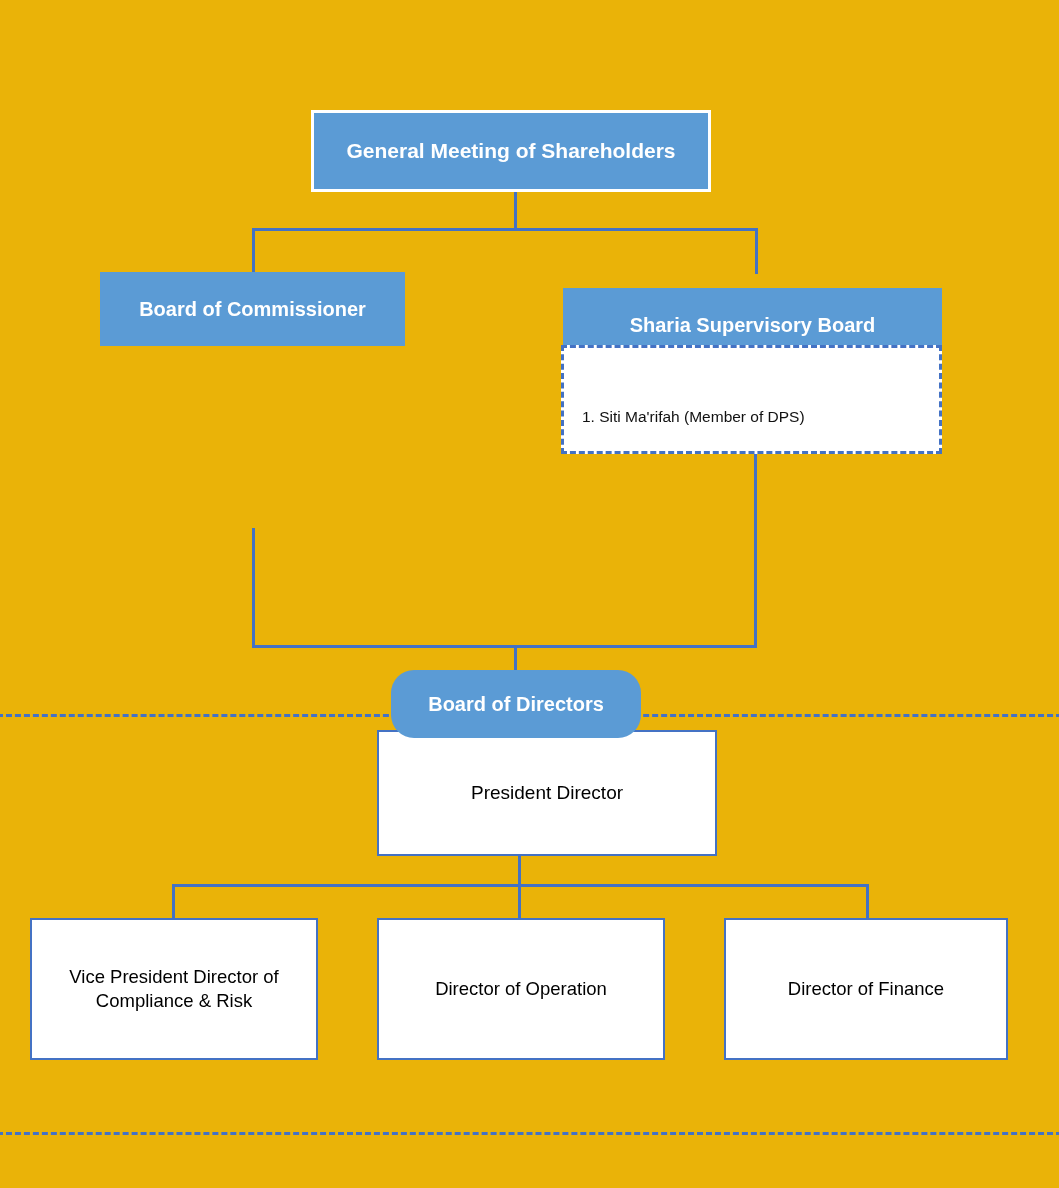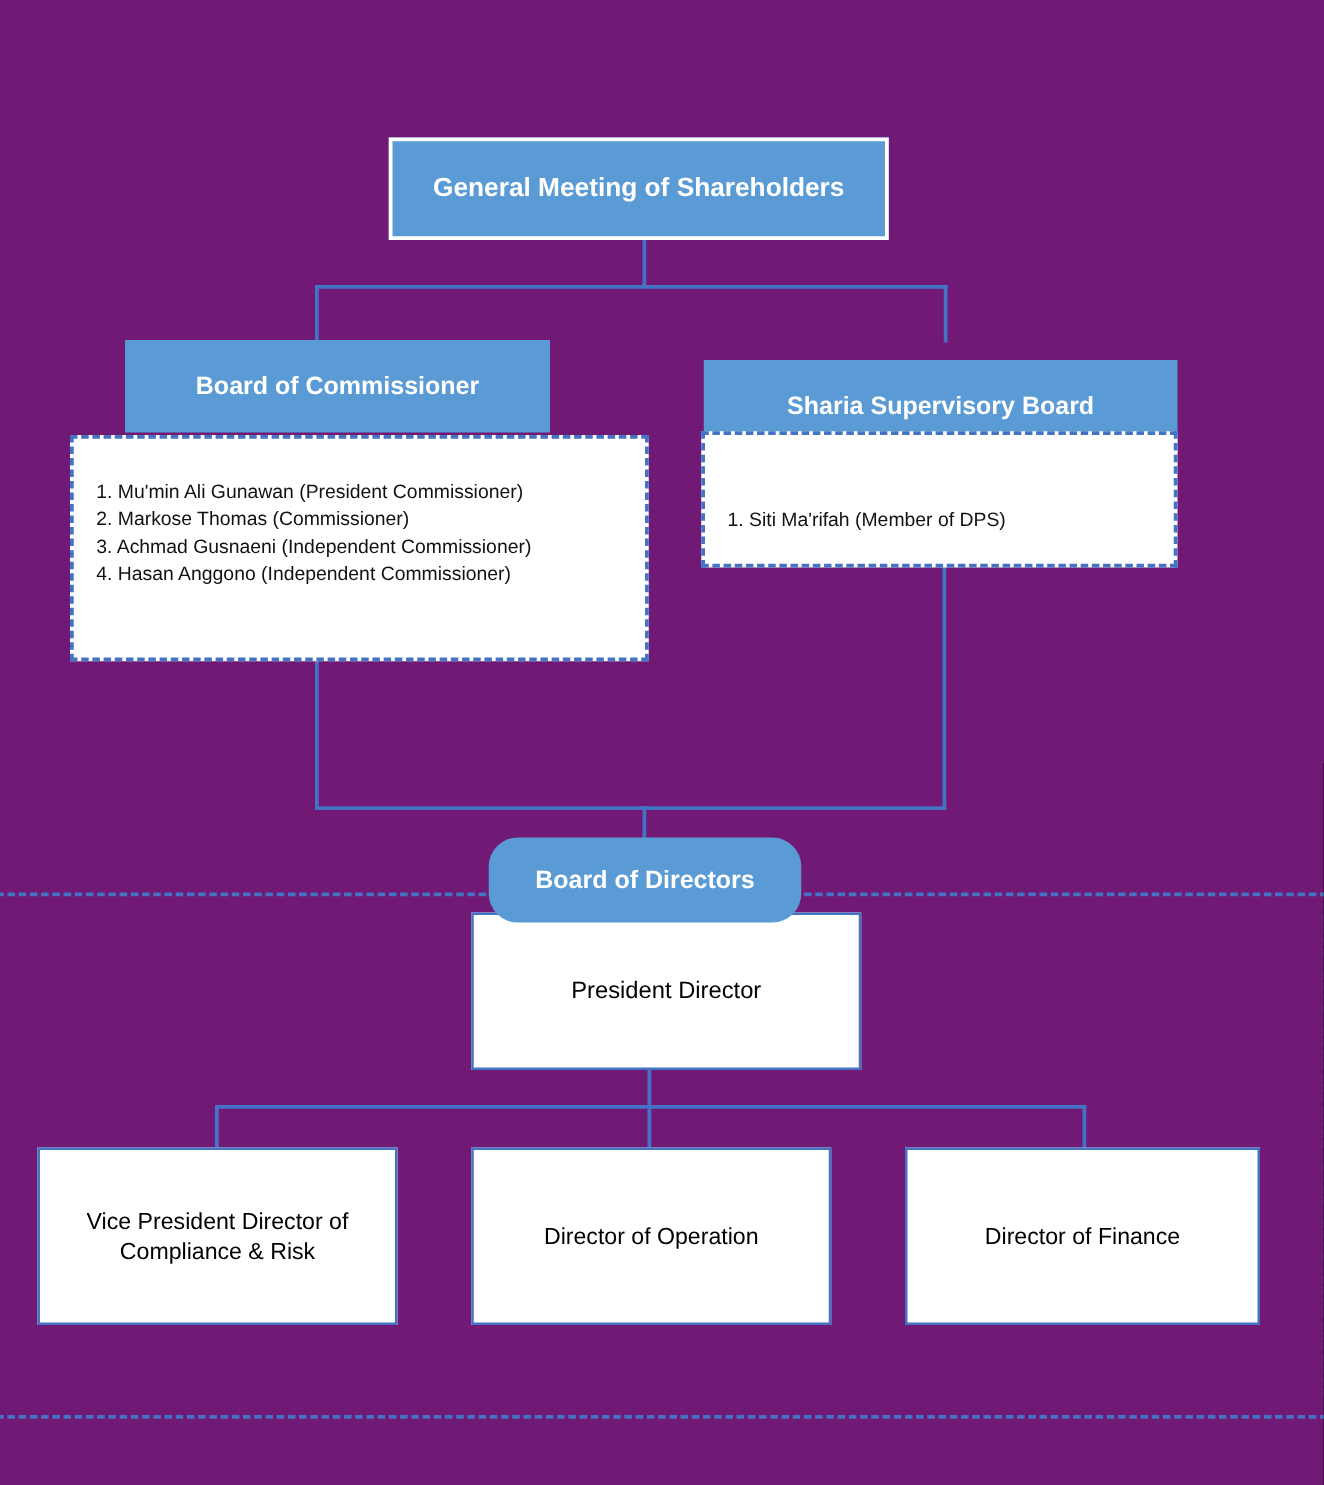--- a/index.html
+++ b/index.html
@@ -4,21 +4,21 @@
 <style>
   html, body {
     margin: 0;
     padding: 0;
     background: #000000;
   }
   #chart-root {
     position: relative;
     width: 1059px;
     height: 1188px;
-    background: #701a75;
+    background: #eab308;
     font-family: "Liberation Sans", sans-serif;
     overflow: hidden;
   }
   .conn {
     position: absolute;
     background: #4472C4;
   }
 
   .dashed-region {
     position: absolute;
@@ -104,38 +104,32 @@
   <div class="conn" style="left:518px; top:856px; width:3px; height:30px;"></div>
   <div class="conn" style="left:172px; top:884px; width:697px; height:3px;"></div>
   <div class="conn" style="left:172px; top:884px; width:3px; height:34px;"></div>
   <div class="conn" style="left:518px; top:884px; width:3px; height:34px;"></div>
   <div class="conn" style="left:866px; top:884px; width:3px; height:34px;"></div>
 
   <div class="hdr hdr-white-border" style="left:311px; top:110px; width:400px; height:82px; font-size:21px;">
     <span>General Meeting of Shareholders</span>
   </div>
 
-  <div class="hdr" style="left:100px; top:272px; width:340px; height:74px; font-size:20px;">
+  <div class="hdr" style="left:100px; top:272px; width:305px; height:74px; font-size:20px;">
     <span>Board of Commissioner</span>
-  </div>
-  <div class="panel panel-dashed panel-list" style="left:56px; top:348px; width:463px; height:181px; padding-top:32px;">
-    <div class="row">1. Mu'min Ali Gunawan (President Commissioner)</div>
-    <div class="row">2. Markose Thomas (Commissioner)</div>
-    <div class="row">3. Achmad Gusnaeni (Independent Commissioner)</div>
-    <div class="row">4. Hasan Anggono (Independent Commissioner)</div>
   </div>
 
   <div class="hdr" style="left:563px; top:272px; width:379px; height:74px; font-size:20px;margin-top:16px;">
     <span>Sharia Supervisory Board</span>
   </div>
   <div class="panel panel-dashed panel-list" style="left:561px; top:345px; width:381px; height:109px; padding-top:58px;">
     <div class="row">1. Siti Ma'rifah (Member of DPS)</div>
   </div>
 
-  <div class="panel panel-solid panel-center" style="left:377px; top:730px; width:312px; height:126px;">
+  <div class="panel panel-solid panel-center" style="left:377px; top:730px; width:340px; height:126px;">
     <span>President Director</span>
   </div>
   <div class="hdr" style="left:391px; top:670px; width:250px; height:68px; font-size:20px;border-radius:23px;">
     <span>Board of Directors</span>
   </div>
 
   <div class="leaf-box" style="left:377px; top:918px; width:288px; height:142px;">
     <span>Director of Operation</span>
   </div>
   <div class="leaf-box" style="left:30px; top:918px; width:288px; height:142px;">

